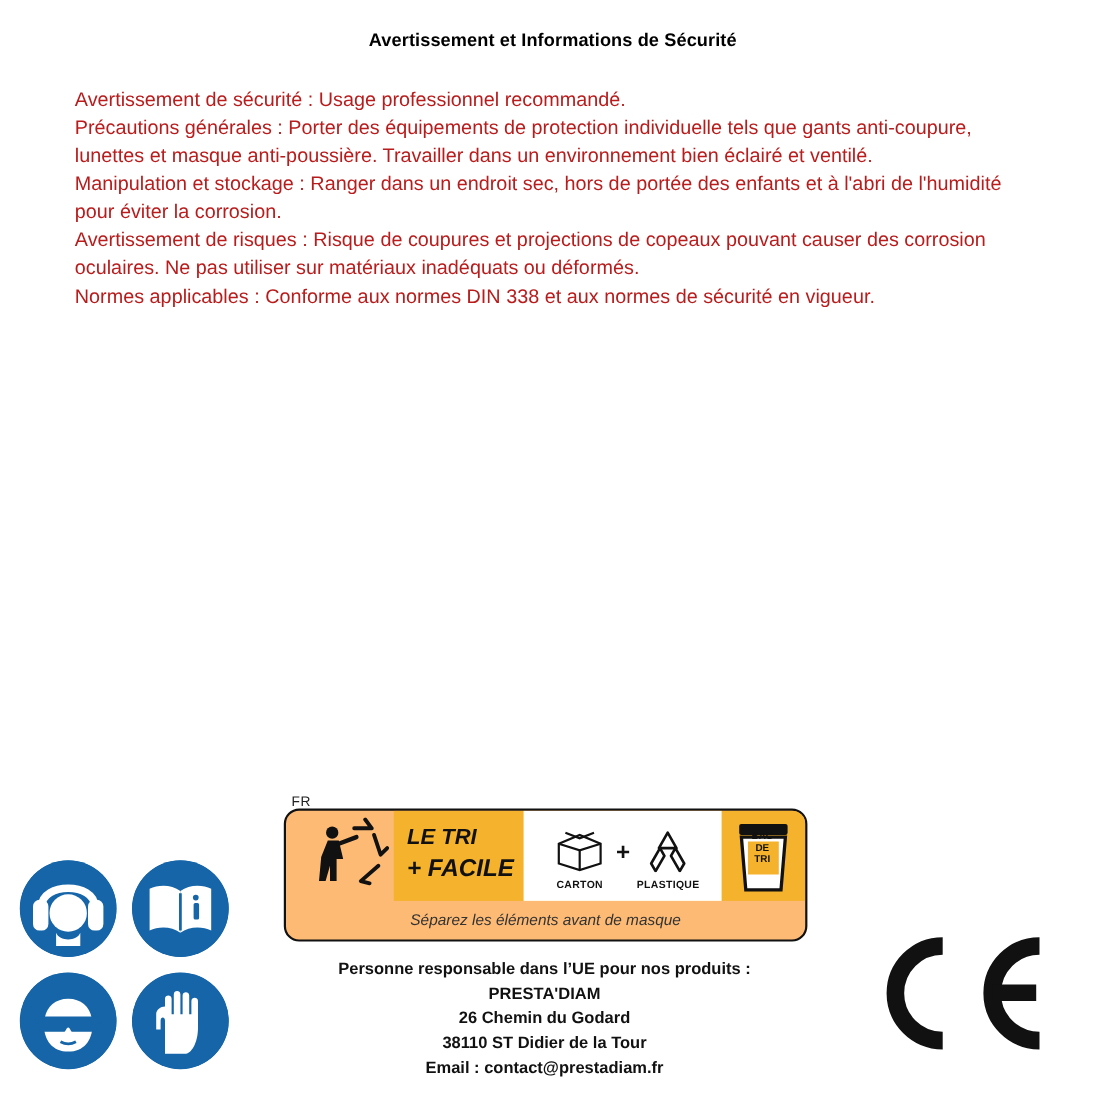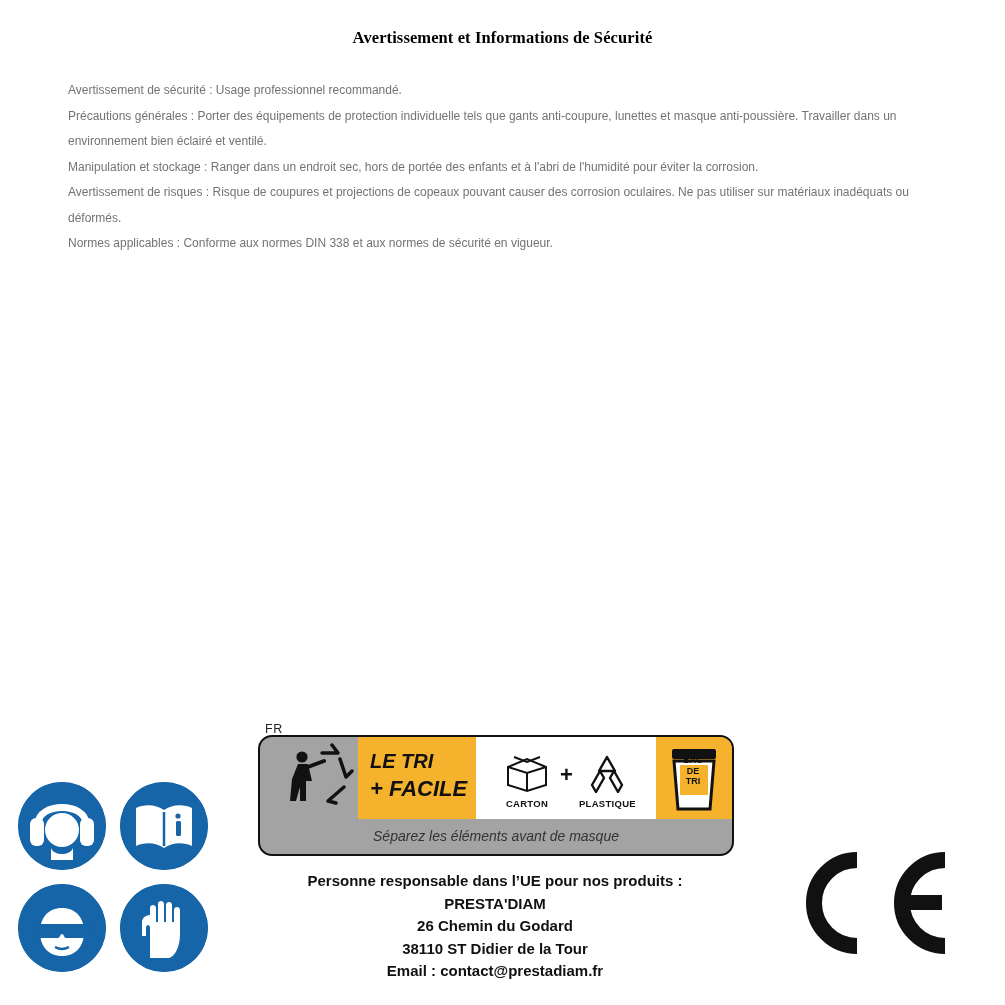--- a/index.html
+++ b/index.html
@@ -18,31 +18,30 @@
 
   .page-title {
     position: absolute;
     top: 28px;
     left: 0;
     width: 100%;
     text-align: center;
     font-size: 16.5px;
     font-weight: bold;
     letter-spacing: 0.1px;
-    font-family: Liberation Serif, serif;
   }
 
   .body-text {
     position: absolute;
     top: 78px;
     left: 68px;
     width: 880px;
-    font-size: 12px;
+    font-size: 18px;
     line-height: 25.5px;
-    color: #737373;
+    color: #b91c1c;
   }
   .body-text p {
     margin: 0;
   }
   .body-text p.spacer-before {
     margin-top: 25px;
   }
 
   
   .picto-grid {
@@ -84,21 +83,21 @@
     letter-spacing: 0.5px;
   }
   .triman-box {
     position: absolute;
     left: 0;
     top: 17px;
     width: 472px;
     height: 117px;
     border: 2px solid #111;
     border-radius: 14px;
-    background: #a3a3a3;
+    background: #fdba74;
     overflow: hidden;
   }
   .triman-yellow {
     position: absolute;
     left: 98px;
     top: 0;
     width: 374px;
     height: 82px;
     background: #f5b22c;
   }

